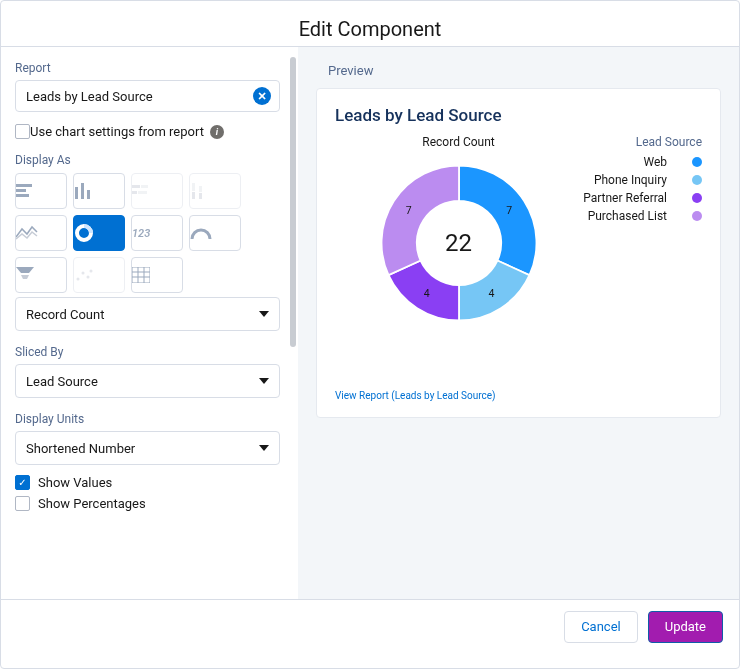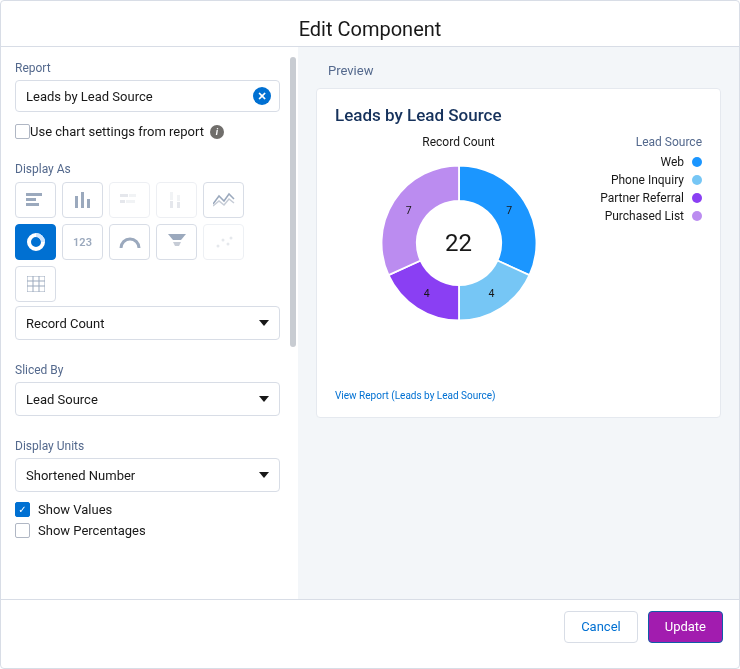--- a/index.html
+++ b/index.html
@@ -30,21 +30,21 @@
   .left {
     width:297px;
     padding:14px 18px 10px 14px;
     position:relative;
     overflow:hidden;
   }
   .section-label {
     font-size:12px;
     color:#54698d;
     margin-bottom:5px;
-    margin-top:23px;
+    margin-top:14px;
   }
   .section-label.first { margin-top:0; }
   .report-input {
     display:flex;
     align-items:center;
     justify-content:space-between;
     border:1px solid #d8dde6;
     border-radius:4px;
     height:32px;
     padding:0 8px 0 10px;
@@ -61,22 +61,22 @@
   }
   .fake-checkbox {
     width:15px;height:15px;border:1px solid #b0b7c4;border-radius:2px;background:#fff;display:flex;align-items:center;justify-content:center;
   }
   .fake-checkbox.checked { background:#0070d2;border-color:#0070d2;color:#fff;font-size:10px;line-height:1; }
   .info-dot {
     width:14px;height:14px;border-radius:50%;background:#706e6b;color:#fff;display:flex;align-items:center;justify-content:center;font-size:9px;font-style:italic;font-weight:700;margin-left:6px;
   }
   .chart-grid { display:flex;flex-wrap:wrap;gap:6px;margin-top:6px; }
   .chart-tile {
-    width:41px;height:36px;border:1px solid #d8dde6;border-radius:4px;background:#fff;
-    display:flex;align-items:center;justify-content:center;color:#9ba9bd;
+    width:52px;height:36px;border:1px solid #d8dde6;border-radius:4px;background:#fff;
+    display:flex;align-items:center;justify-content:flex-start;color:#9ba9bd;font-style:italic;
   }
   .chart-tile.selected { background:#0070d2;color:#fff;border-color:#0070d2; }
   .chart-tile.disabled { opacity:.45; }
   .select-box {
     border:1px solid #d8dde6;border-radius:4px;height:34px;background:#fff;
     display:flex;align-items:center;justify-content:space-between;padding:0 10px;font-size:13px;margin-top:4px;
   }
   .caret { width:0;height:0;border-left:5px solid transparent;border-right:5px solid transparent;border-top:6px solid #181818; }
   .checkline { display:flex;align-items:center;gap:8px;margin-top:10px;font-size:13px; }
   .scroll-track {
@@ -96,21 +96,21 @@
   .donut-title { font-size:12px;color:#181818;margin-bottom:6px;text-align:center; }
   .donut { position:relative;width:176px;height:176px; }
   .donut svg { width:176px;height:176px; }
   .donut-center {
     position:absolute;top:50%;left:50%;transform:translate(-50%,-50%);
     font-size:24px;font-weight:400;color:#181818;
   }
   .slice-label { font-size:12px;fill:#181818; }
   .legend { width:120px;text-align:right;font-size:12px;color:#181818; }
   .legend-title { color:#54698d;margin-bottom:6px; }
-  .legend-row { display:flex;align-items:center;justify-content:flex-end;gap:8px;margin-bottom:4px; }
+  .legend-row { display:flex;align-items:center;justify-content:flex-end;gap:25px;margin-bottom:4px; }
   .swatch { width:10px;height:10px;border-radius:50%;display:inline-block; }
   .view-link { color:#0070d2;font-size:10px;position:absolute;bottom:16px;left:18px;cursor:pointer; }
   
   .footer {
     border-top:1px solid #d8dde6;height:54px;display:flex;align-items:center;justify-content:flex-end;gap:10px;padding:0 16px;background:#fff;
   }
   .btn {
     height:32px;padding:0 16px;border-radius:4px;font-size:13px;display:flex;align-items:center;cursor:pointer;
   }
   .btn-cancel { background:#fff;border:1px solid #d8dde6;color:#0070d2;text-align:center; }

